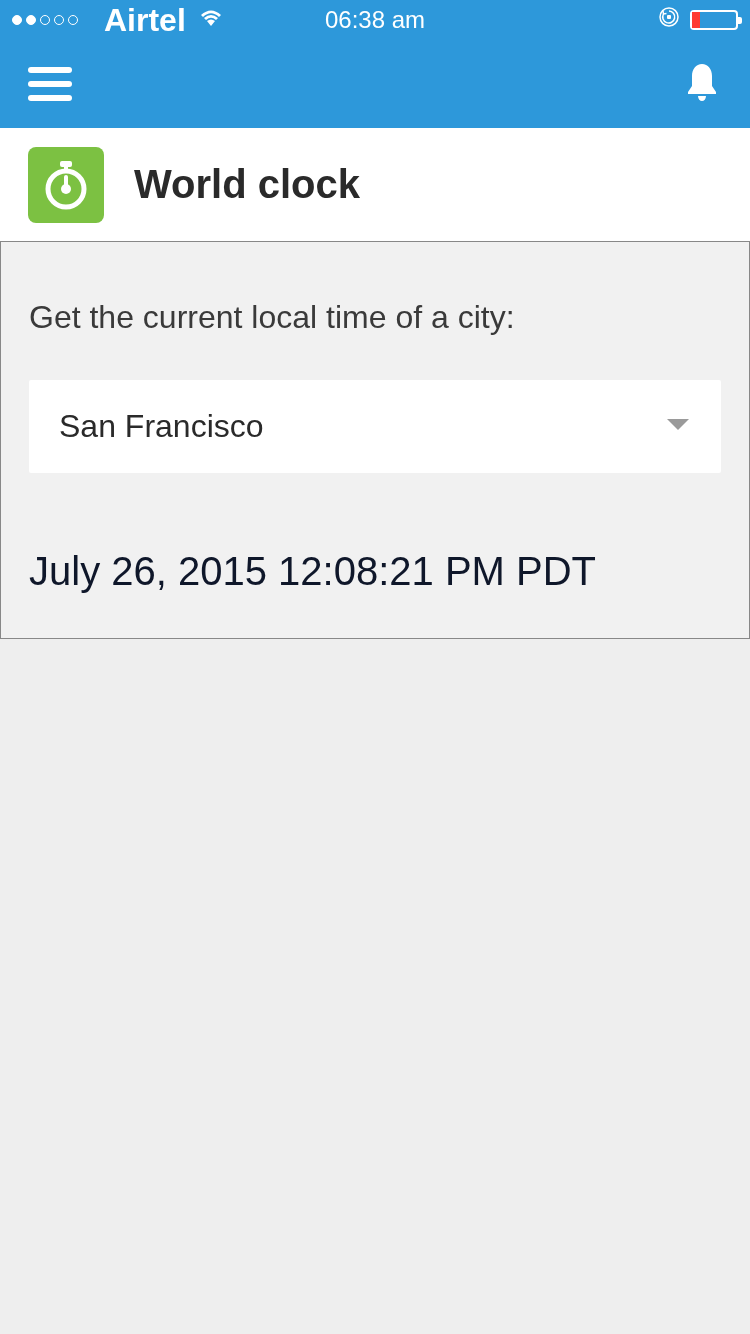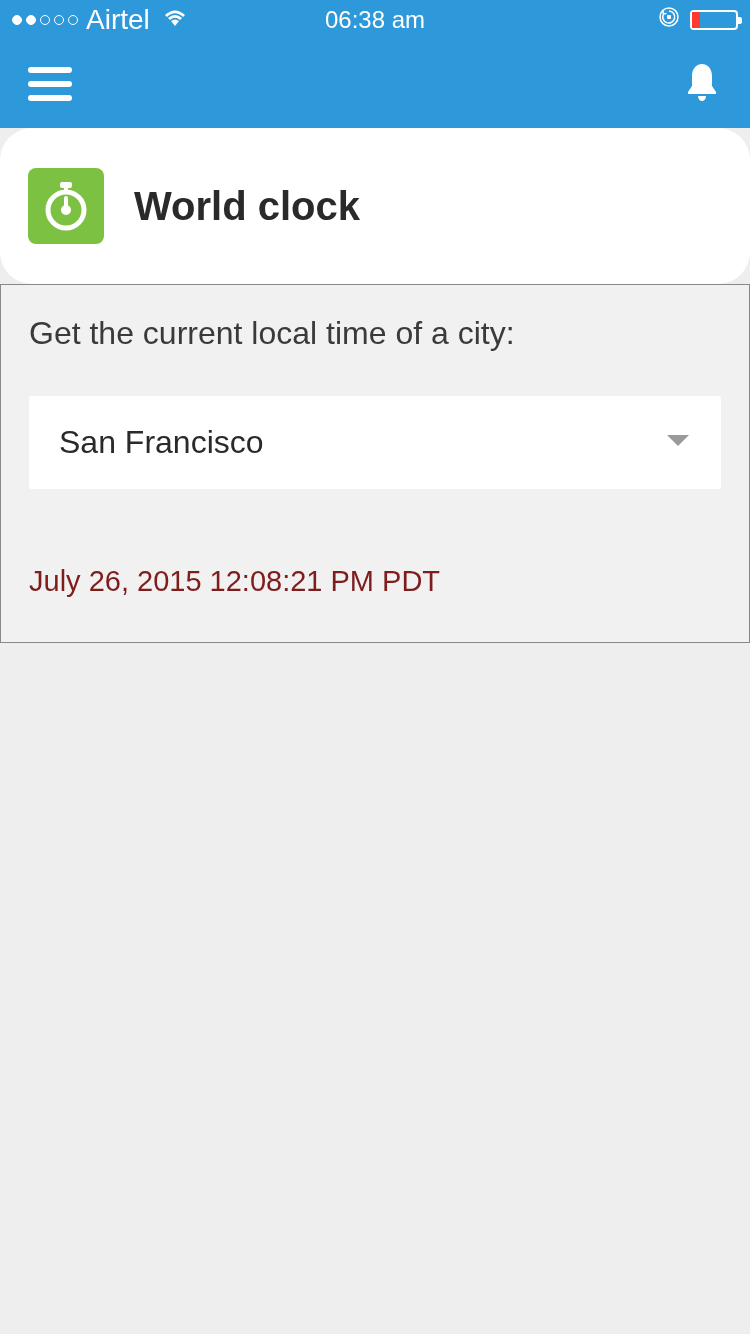--- a/index.html
+++ b/index.html
@@ -36,22 +36,23 @@
     .dot {
       width: 10px;
       height: 10px;
       border-radius: 50%;
       border: 1.5px solid white;
     }
     .dot.filled {
       background: white;
     }
     .carrier {
-      font-size: 28px;
-      margin-left: 0;
+      font-size: 32px;
+      margin-left: 18px;
+      font-weight: bold;
     }
     .wifi-icon {
       margin-left: 4px;
     }
     .status-center {
       position: absolute;
       left: 50%;
       transform: translateX(-50%);
       font-size: 24px;
       font-weight: 500;
@@ -100,47 +101,46 @@
     .hamburger-line {
       width: 44px;
       height: 6px;
       background: white;
       border-radius: 3px;
     }
     .bell-icon {
       cursor: pointer;
     }
     .page-header {
-      height: 156px;
+      height: 113px;
       background: white;
       display: flex;
       align-items: center;
       padding: 0 28px;
       gap: 30px;
-      border-radius: 32px;
     }
     .clock-icon-box {
       width: 76px;
       height: 76px;
       background: #7cc142;
       border-radius: 8px;
       display: flex;
       align-items: center;
       justify-content: center;
     }
     .page-title {
       font-size: 40px;
       font-weight: 600;
       color: #2a2a2a;
     }
     .card {
       margin: 0;
       background: #f1f1f1;
       border: 1px solid #888;
-      padding: 30px 28px 44px 28px;
+      padding: 57px 28px 44px 28px;
     }
     .prompt-text {
       font-size: 32px;
       color: #3a3a3a;
       margin-bottom: 44px;
     }
     .dropdown {
       background: white;
       border-radius: 2px;
       padding: 28px 30px;
@@ -151,22 +151,22 @@
       margin-bottom: 76px;
     }
     .dropdown-value {
       font-size: 32px;
       color: #2a2a2a;
     }
     .dropdown-arrow {
       color: #999;
     }
     .result-text {
-      font-size: 29px;
-      color: #7f1d1d;
+      font-size: 40px;
+      color: #0f172a;
       margin-top: 24px;
     }
   </style>
 </head>
 <body>
 
 <div class="status-bar">
   <div class="status-left">
     <div class="signal-dots">
       <span class="dot filled"></span>

